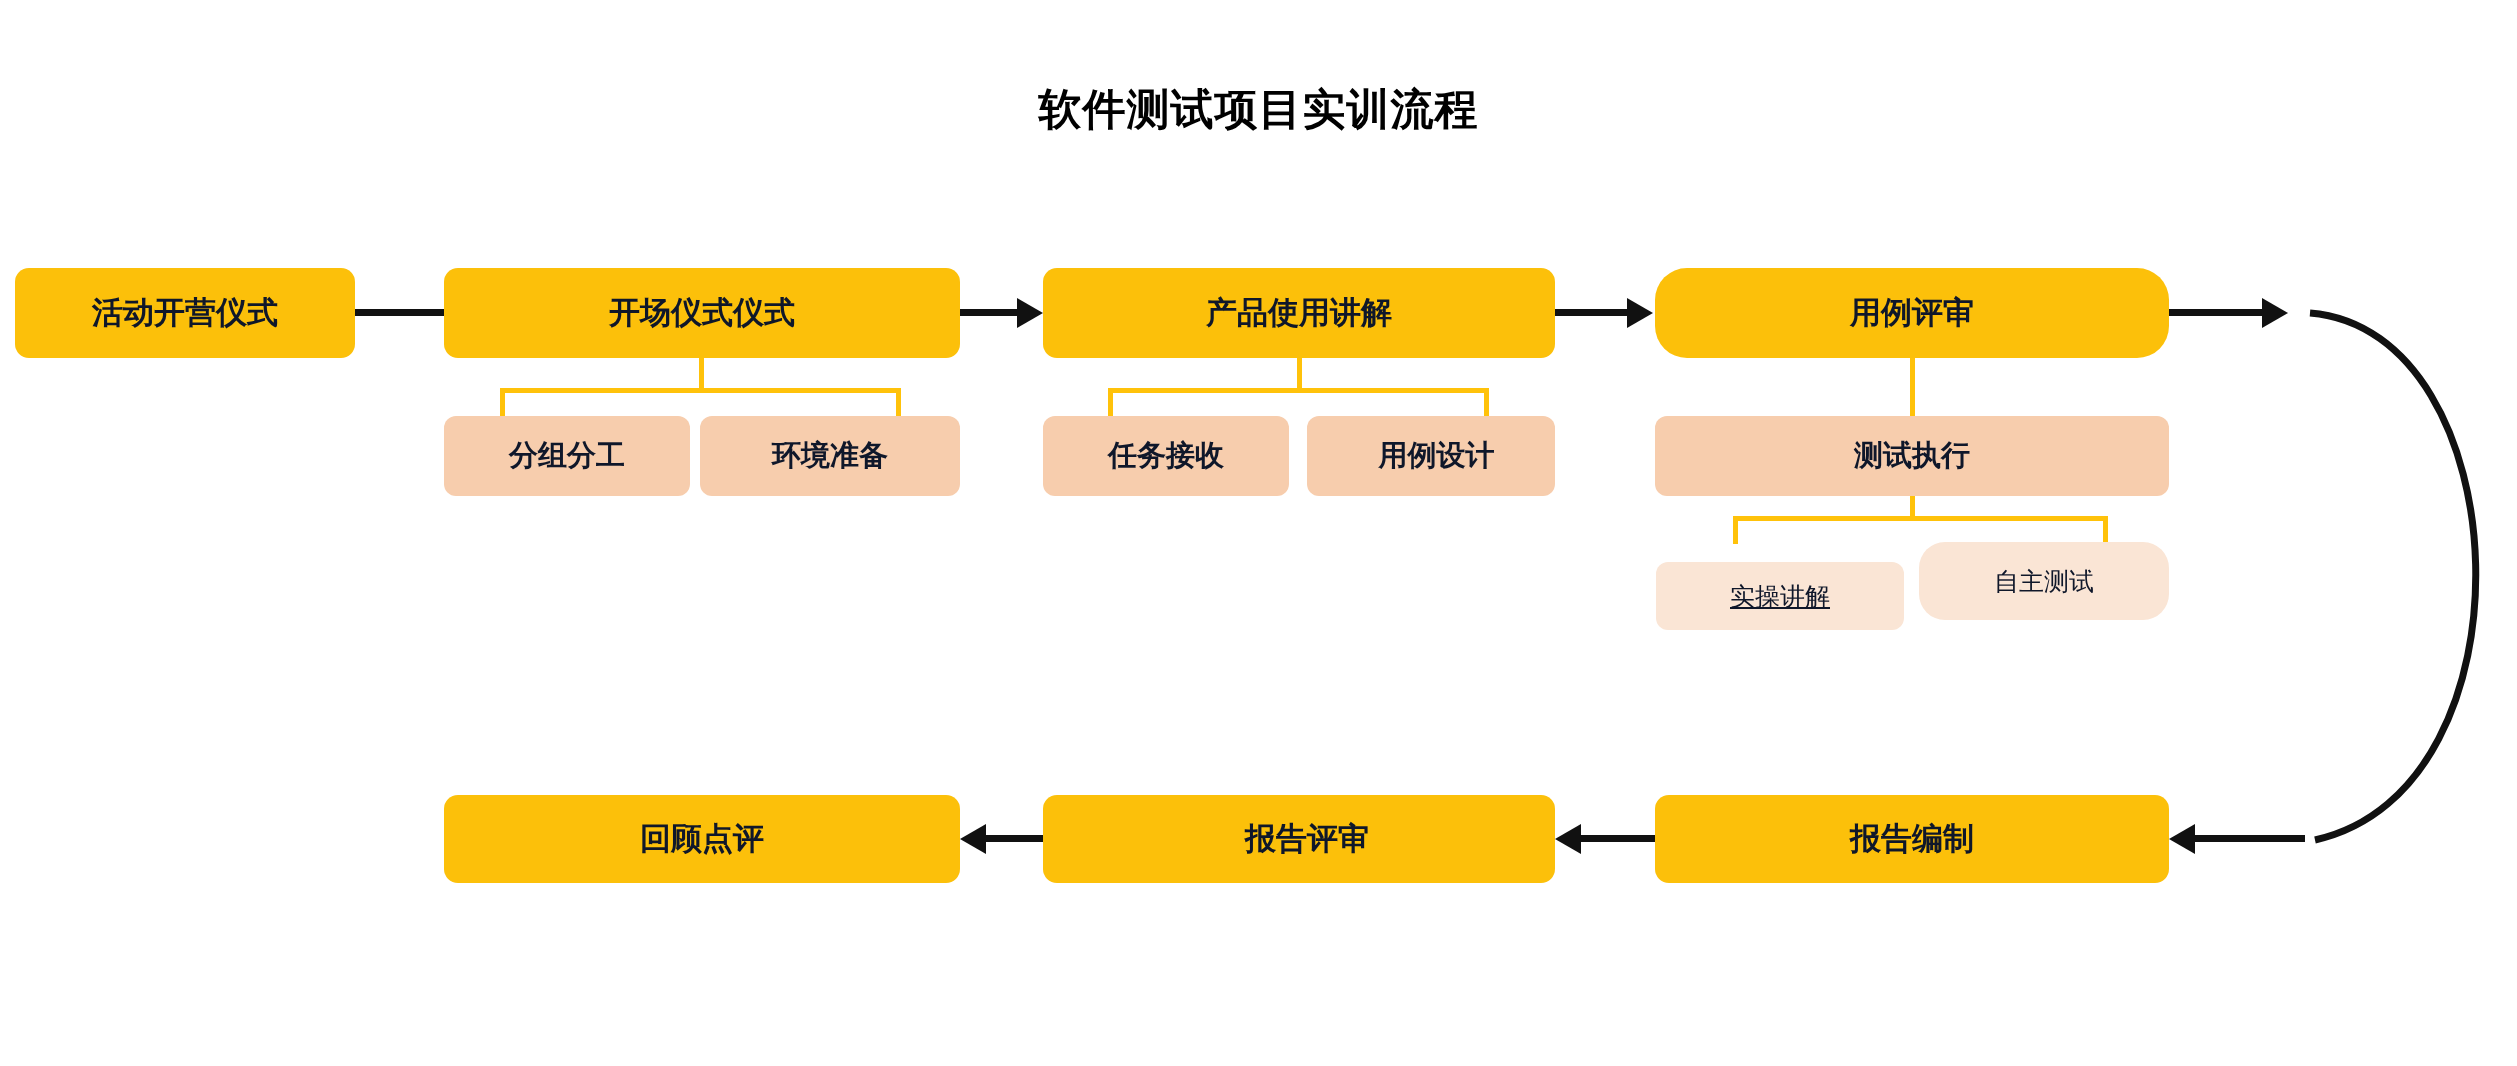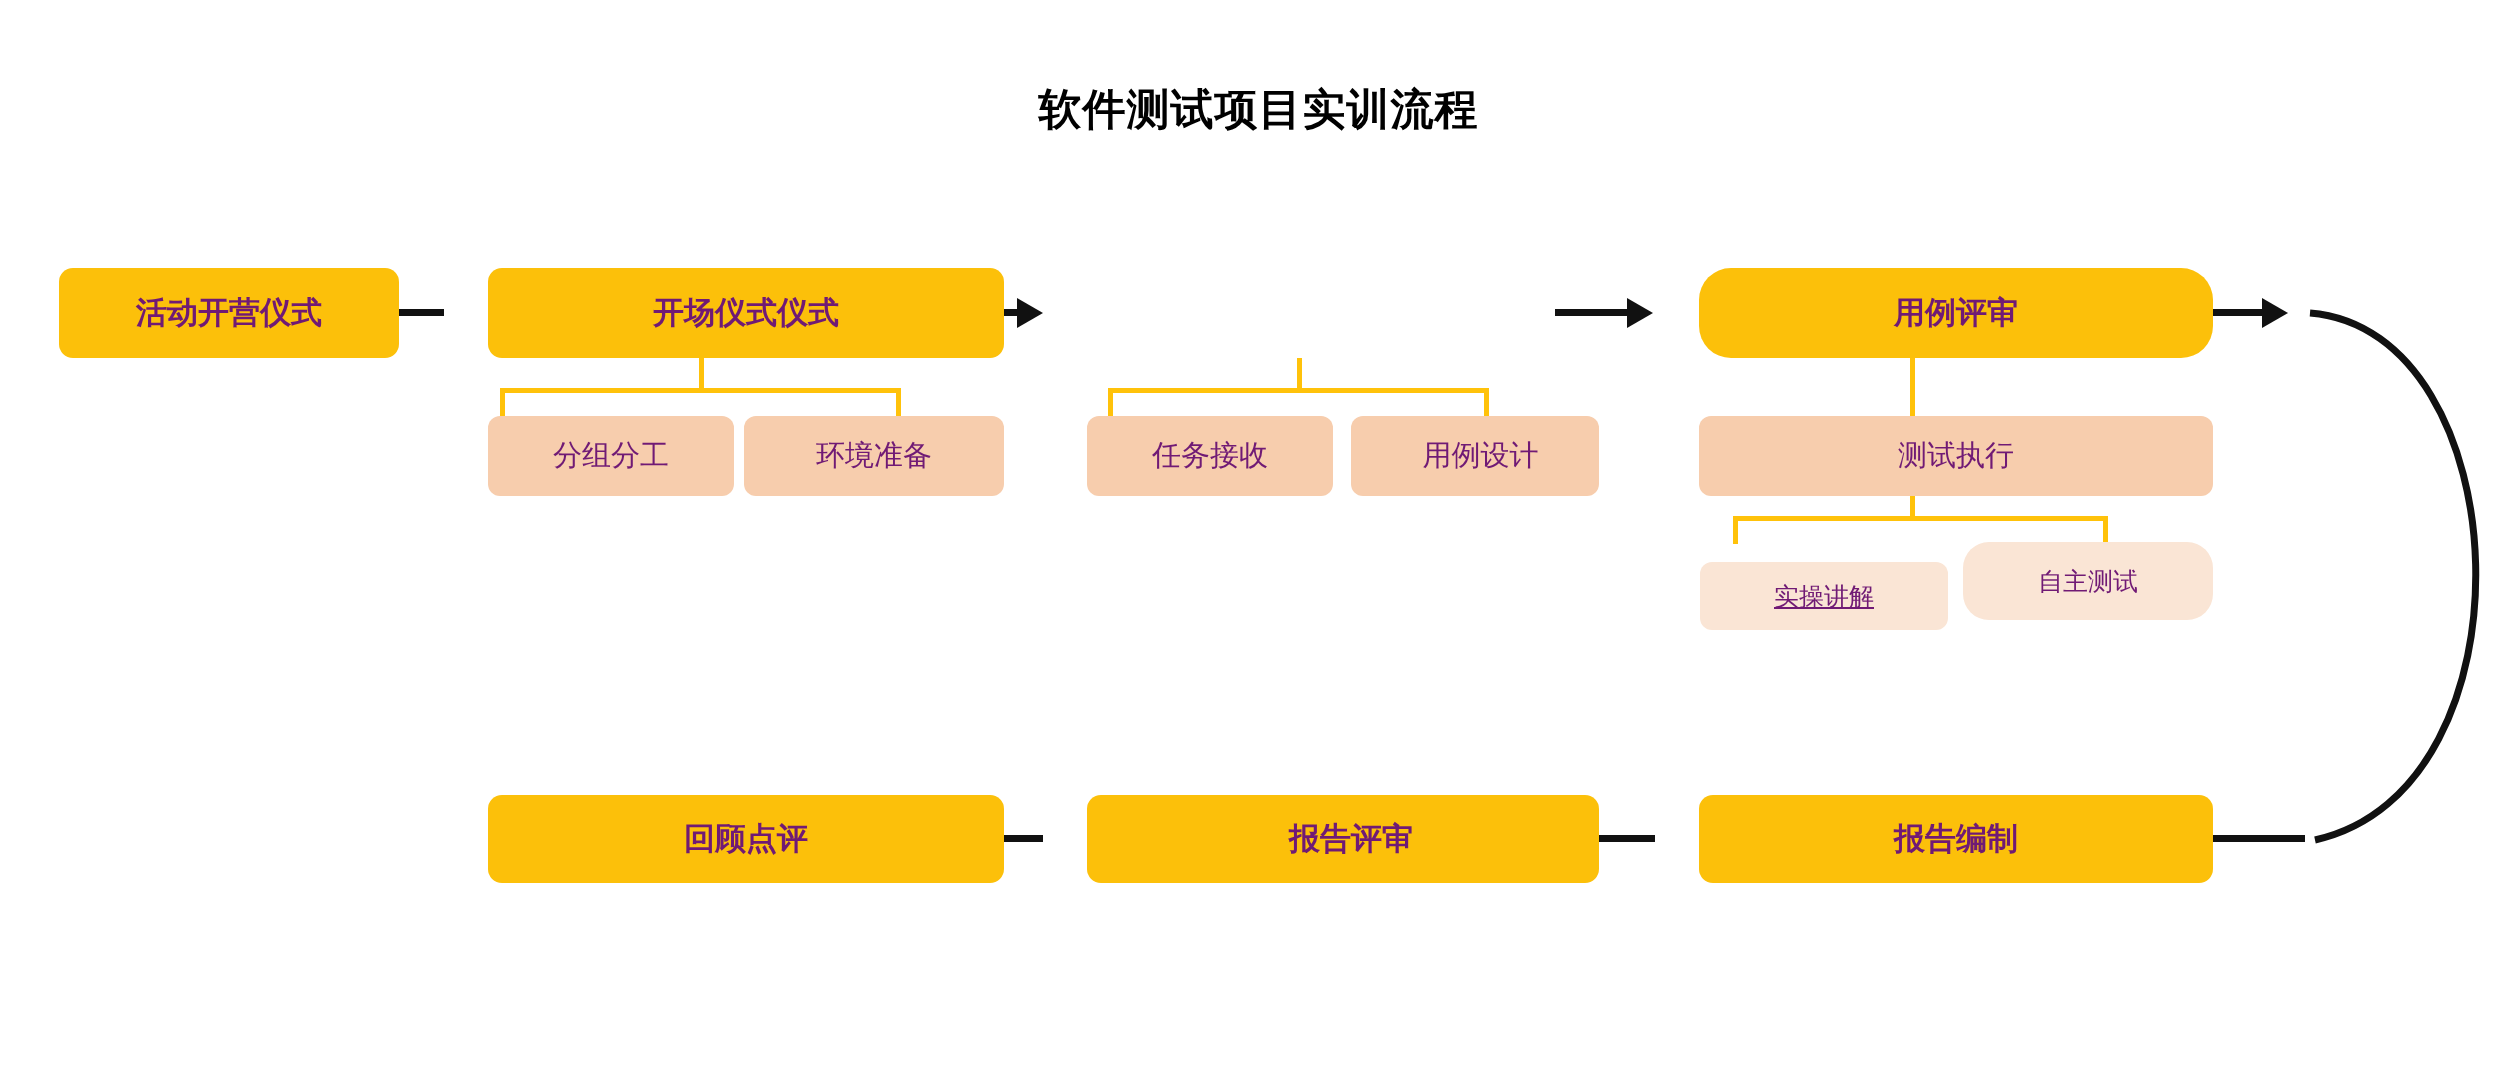--- a/index.html
+++ b/index.html
@@ -33,44 +33,43 @@
   }
 
   
   .node {
     position: absolute;
     box-sizing: border-box;
     display: flex;
     align-items: center;
     justify-content: center;
     text-align: center;
-    color: #701a75;
+    color: #0f172a;
     z-index: 5;
-    margin-left: 44px;
   }
   .node .node-label {
     display: block;
     width: 100%;
     padding: 0 10px;
     box-sizing: border-box;
   }
 
   
   .lvl1 {
     background: #FCC00A;
     border-radius: 14px;
     font-size: 31px;
     font-weight: bold;
   }
   
   .lvl2 {
     background: #F7CDAD;
     border-radius: 12px;
     font-size: 29px;
-    font-weight: normal;
+    font-weight: bold;
   }
   
   .lvl3 {
     background: #FAE5D5;
     border-radius: 12px;
     font-size: 25px;
     font-weight: normal;
   }
 
   
@@ -130,20 +129,23 @@
   </svg>
 
   <div class="node lvl1" style="left:15px; top:268px; width:340px; height:90px;">
     <span class="node-label">活动开营仪式</span>
   </div>
 
   <div class="node lvl1" style="left:444px; top:268px; width:516px; height:90px;">
     <span class="node-label">开场仪式仪式</span>
   </div>
 
+  <div class="node lvl1" style="left:1043px; top:268px; width:512px; height:90px;">
+    <span class="node-label">产品使用讲解</span>
+  </div>
 
   <div class="node lvl1" style="left:1655px; top:268px; width:514px; height:90px;border-radius:32px;">
     <span class="node-label">用例评审</span>
   </div>
 
   <div class="conn link-h" style="left:355px; top:309px; width:89px;"></div>
 
   <div class="conn link-h" style="left:960px; top:309px; width:60px;"></div>
   <div class="conn arrow-r" style="left:1017px; top:298px;"></div>
 

